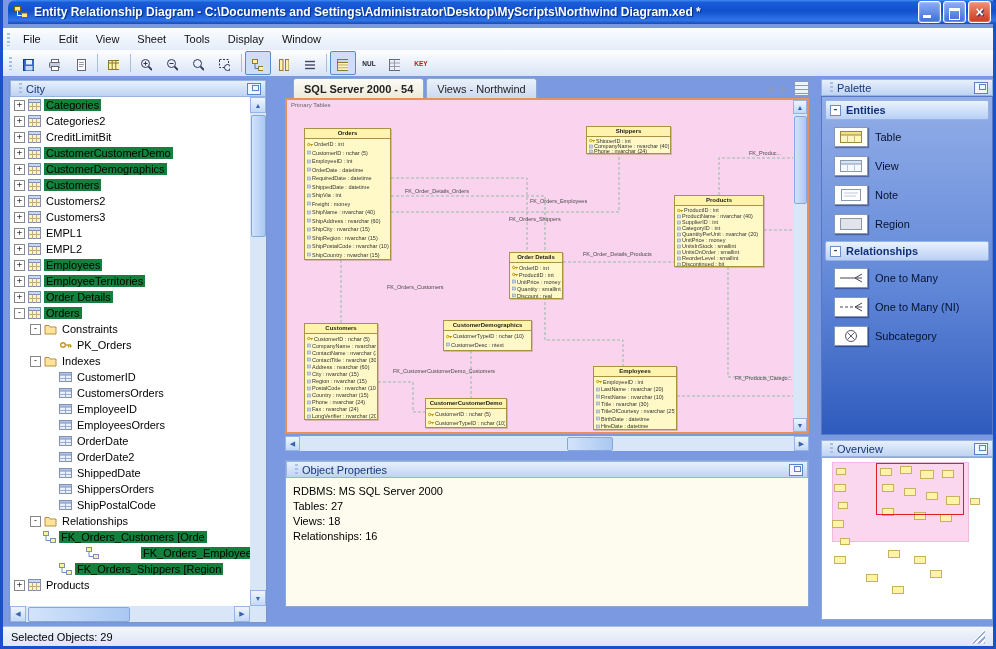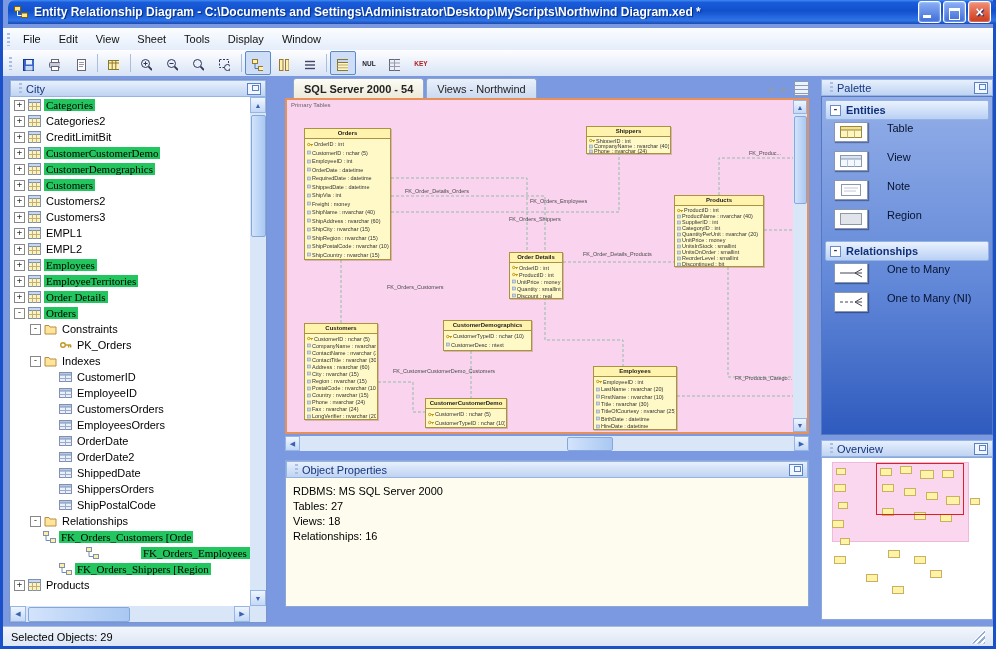--- a/index.html
+++ b/index.html
@@ -41,21 +41,21 @@
   .float-btn::before{content:"";position:absolute;right:1px;top:1px;width:5px;height:4px;border:1px solid #5A82C8;}
   
   .left-panel{position:absolute;left:6px;top:3px;width:258px;bottom:3px;background:#fff;border:1px solid #7A96C8;box-sizing:border-box;}
   .tree{position:absolute;top:17px;left:0;right:16px;bottom:16px;overflow:hidden;background:#fff;}
   .trow{height:16px;display:flex;align-items:center;font-size:11px;white-space:nowrap;color:#000;}
   .expander{width:9px;height:9px;border:1px solid #888;background:#fff;font-size:9px;line-height:7px;
     text-align:center;margin-right:3px;color:#333;flex:none;font-family:"DejaVu Sans Mono",monospace;}
   .exp-spacer{width:13px;flex:none;}
   .ticon{width:13px;height:12px;margin-right:3px;flex:none;display:inline-flex;}
   .tlabel{padding:0 2px;overflow:hidden;}
-  .trow.selected .tlabel{background:#22c55e;font-family:Liberation Serif, serif;}
+  .trow.selected .tlabel{background:#15803d;}
   
   .vsb{position:absolute;top:17px;right:0;bottom:16px;width:16px;background:#D9E6F8;}
   .hsb{position:absolute;left:0;right:16px;bottom:0;height:16px;background:#D9E6F8;}
   .sb-corner{position:absolute;right:0;bottom:0;width:16px;height:16px;background:#D9E6F8;}
   .sb-btn{position:absolute;width:16px;height:16px;background:linear-gradient(#EFF5FE,#C3D8F6);
     border:1px solid #96B4E4;color:#3A62B0;font-size:7px;display:flex;align-items:center;justify-content:center;box-sizing:border-box;}
   .sb-thumb{position:absolute;background:linear-gradient(90deg,#D3E3FB,#A9C8F2);border:1px solid #84A8DE;border-radius:2px;}
   .hsb .sb-thumb{top:1px;height:13px;}
   .vsb .sb-thumb{left:1px;width:13px;}
   
@@ -94,21 +94,21 @@
     background:#FDFCEF;box-sizing:border-box;}
   .props-body{position:absolute;top:17px;left:0;right:0;bottom:0;padding:6px 7px;font-size:11px;line-height:15px;color:#000;}
   
   .palette-wrap{position:absolute;left:818px;width:172px;top:3px;height:356px;}
   .palette{position:absolute;top:17px;left:0;right:0;bottom:0;border:1px solid #5578C0;overflow:hidden;
     background:linear-gradient(180deg,#93AEE8 0%,#6288D8 55%,#2F5BBE 100%);box-sizing:border-box;}
   .psection-h{height:18px;margin:3px 3px 2px;background:linear-gradient(#EAF2FE,#B9D0F4);border:1px solid #93B2E6;
     border-radius:2px;display:flex;align-items:center;font-size:11px;font-weight:bold;color:#10307A;padding:0 4px;gap:5px;}
   .psec-collapse{width:9px;height:9px;border:1px solid #6A8CC8;background:#fff;font-size:9px;line-height:7px;
     text-align:center;color:#335;flex:none;font-family:"DejaVu Sans Mono",monospace;}
-  .pitem{height:29px;display:flex;align-items:flex-start;gap:19px;padding-left:12px;font-size:11px;color:#06122E;}
+  .pitem{height:29px;display:flex;align-items:center;gap:7px;padding-left:12px;font-size:11px;color:#06122E;}
   .pchip{width:32px;height:18px;background:#fff;border:1px solid #8898B0;display:flex;align-items:center;
     justify-content:center;box-shadow:1px 1px 1px rgba(0,0,40,.35);flex:none;}
   .overview-wrap{position:absolute;left:818px;width:172px;top:364px;bottom:6px;}
   .overview-body{position:absolute;top:17px;left:0;right:0;bottom:0;background:#fff;border:1px solid #8CA8D8;
     box-sizing:border-box;overflow:hidden;}
   .ov-pink{position:absolute;background:#FBD6EF;border:1px solid #EFB8DC;}
   .ov-box{position:absolute;background:#FFF3A8;border:1px solid #C8B060;box-sizing:border-box;}
   .ov-viewport{position:absolute;border:1px solid #E02020;box-sizing:border-box;}
   
   .statusbar{position:absolute;left:0;right:0;bottom:0;height:20px;background:linear-gradient(#F2F6FC,#DCE6F5);
@@ -519,33 +519,33 @@
           <div class="trow" style="padding-left: 36px;">
             <span class="exp-spacer"></span>
             <span class="ticon">
               <svg width="13" height="12">
                 <rect x="0.5" y="1.5" width="12" height="9" fill="#EAF0FA" stroke="#8090B0"></rect>
                 <rect x="0.5" y="1.5" width="12" height="2.5" fill="#AFC8EC" stroke="#8090B0"></rect>
                 <line x1="6.5" y1="4" x2="6.5" y2="10.5" stroke="#9AAAC8"></line>
                 <line x1="0.5" y1="7.5" x2="12.5" y2="7.5" stroke="#9AAAC8"></line>
               </svg>
             </span>
-            <span class="tlabel">EmployeeID</span>
+            <span class="tlabel">CustomersOrders</span>
           </div>
           <div class="trow" style="padding-left: 36px;">
             <span class="exp-spacer"></span>
             <span class="ticon">
               <svg width="13" height="12">
                 <rect x="0.5" y="1.5" width="12" height="9" fill="#EAF0FA" stroke="#8090B0"></rect>
                 <rect x="0.5" y="1.5" width="12" height="2.5" fill="#AFC8EC" stroke="#8090B0"></rect>
                 <line x1="6.5" y1="4" x2="6.5" y2="10.5" stroke="#9AAAC8"></line>
                 <line x1="0.5" y1="7.5" x2="12.5" y2="7.5" stroke="#9AAAC8"></line>
               </svg>
             </span>
-            <span class="tlabel">CustomersOrders</span>
+            <span class="tlabel">EmployeeID</span>
           </div>
           <div class="trow" style="padding-left: 36px;">
             <span class="exp-spacer"></span>
             <span class="ticon">
               <svg width="13" height="12">
                 <rect x="0.5" y="1.5" width="12" height="9" fill="#EAF0FA" stroke="#8090B0"></rect>
                 <rect x="0.5" y="1.5" width="12" height="2.5" fill="#AFC8EC" stroke="#8090B0"></rect>
                 <line x1="6.5" y1="4" x2="6.5" y2="10.5" stroke="#9AAAC8"></line>
                 <line x1="0.5" y1="7.5" x2="12.5" y2="7.5" stroke="#9AAAC8"></line>
               </svg>
@@ -1310,20 +1310,30 @@
             <span class="pchip">
               <svg width="26" height="14">
                 <line x1="2" y1="7" x2="17" y2="7" stroke="#445" stroke-dasharray="3 2"></line>
                 <line x1="17" y1="7" x2="24" y2="3" stroke="#445"></line>
                 <line x1="17" y1="7" x2="24" y2="7" stroke="#445"></line>
                 <line x1="17" y1="7" x2="24" y2="11" stroke="#445"></line>
               </svg>
             </span>
             <span>One to Many (NI)</span>
           </div>
+          <div class="pitem">
+            <span class="pchip">
+              <svg width="26" height="14">
+                <circle cx="13" cy="7" r="5.5" fill="#fff" stroke="#556"></circle>
+                <line x1="9.5" y1="3.5" x2="16.5" y2="10.5" stroke="#556"></line>
+                <line x1="16.5" y1="3.5" x2="9.5" y2="10.5" stroke="#556"></line>
+              </svg>
+            </span>
+            <span>Subcategory</span>
+          </div>
         </div>
     </div>
 
     <div class="overview-wrap">
       <div class="panel-header">
         <span class="grip" style="height:11px"></span>
         <span>Overview</span>
         <span class="float-btn"></span>
       </div>
       <div class="overview-body" id="overview-body">

